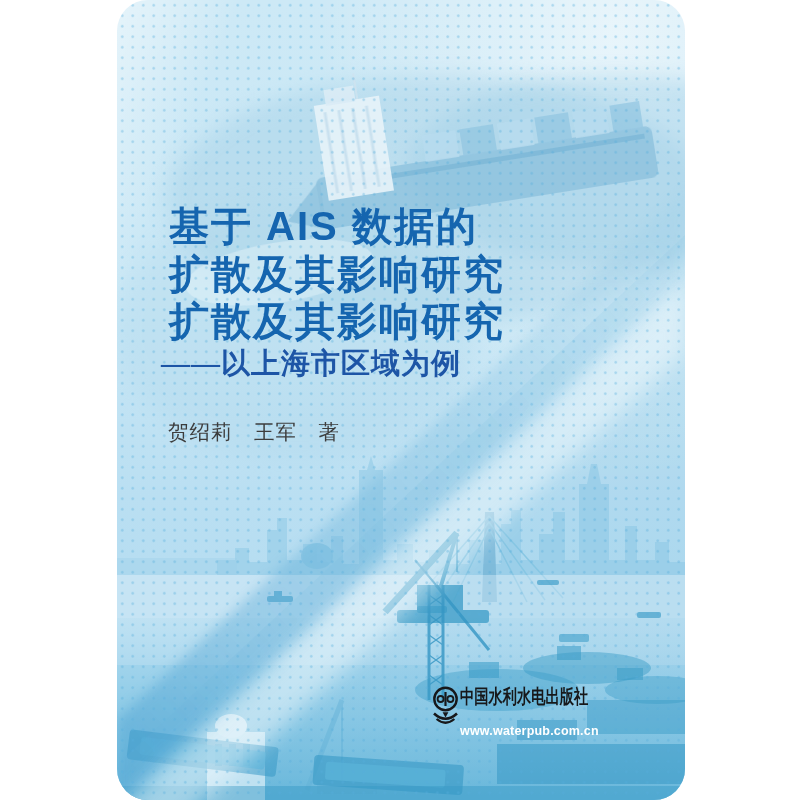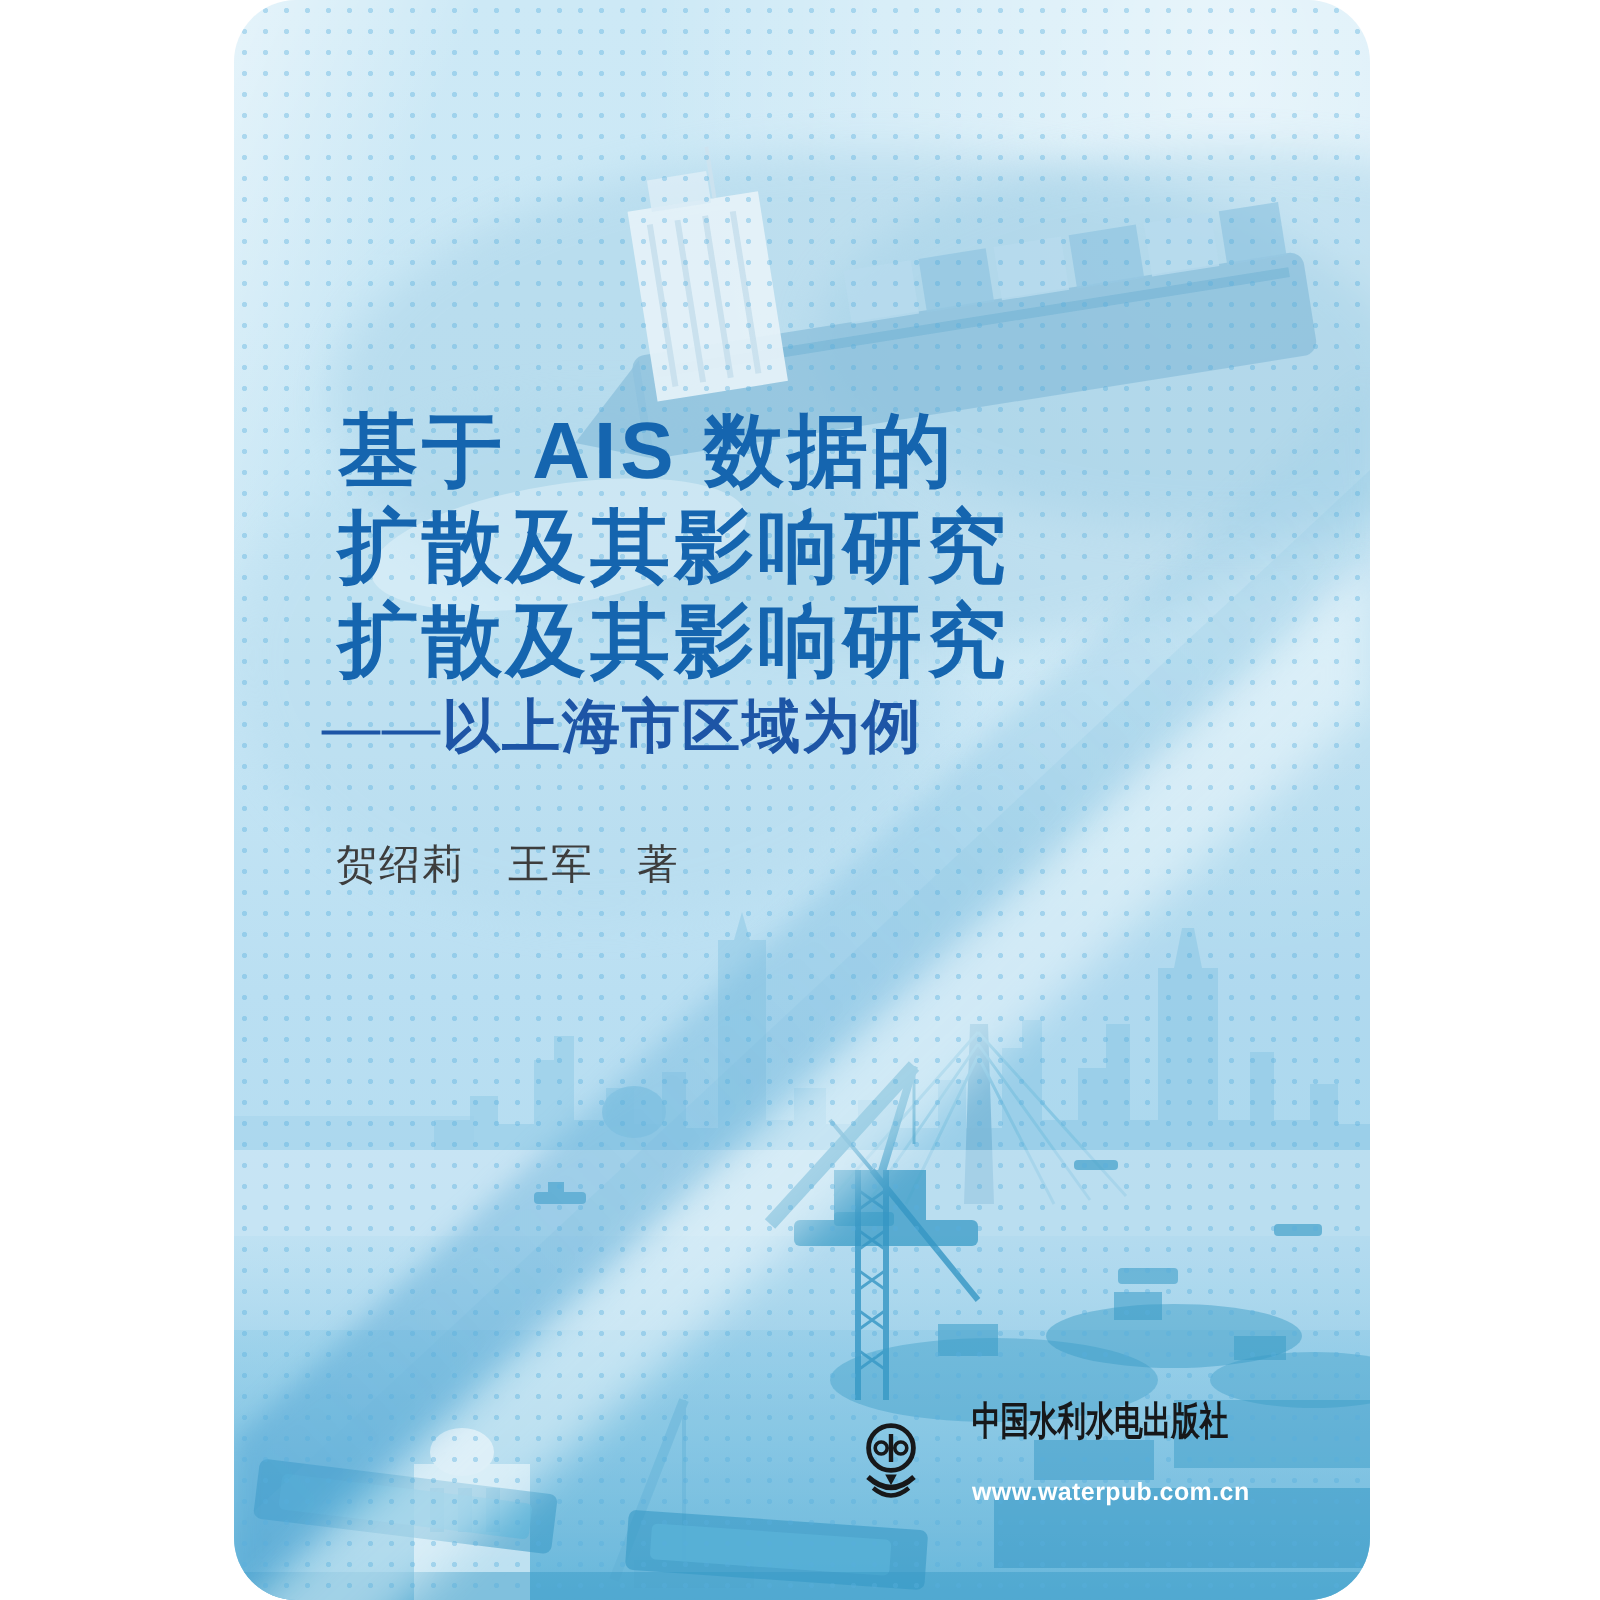--- a/index.html
+++ b/index.html
@@ -33,22 +33,22 @@
     font-family:"Liberation Serif","DejaVu Serif",serif;
     font-size:29px;font-weight:bold;letter-spacing:1px;
     color:var(--subtitle-text,#1d55a6);white-space:nowrap;
   }
   .byline{
     position:absolute;left:51px;top:418px;
     font-size:20.5px;letter-spacing:1px;white-space:pre;
     color:var(--byline-text,#3d3d3d);
   }
   .publisher{
-    position:absolute;left:314px;top:701px;
-    display:flex;align-items:flex-end;gap:26px;
+    position:absolute;left:314px;top:686px;
+    display:flex;align-items:flex-start;gap:0;
   }
   .publogo{display:block;flex:0 0 auto;}
   .pubtext{display:flex;flex-direction:column;}
   .pubname{
     font-family:"Liberation Serif","DejaVu Serif",serif;
     font-size:19.5px;font-weight:900;line-height:22px;white-space:nowrap;
     letter-spacing:0;color:var(--publisher-name-text,#17181a);
     transform:scaleX(.73);transform-origin:left center;
   }
   .puburl{

